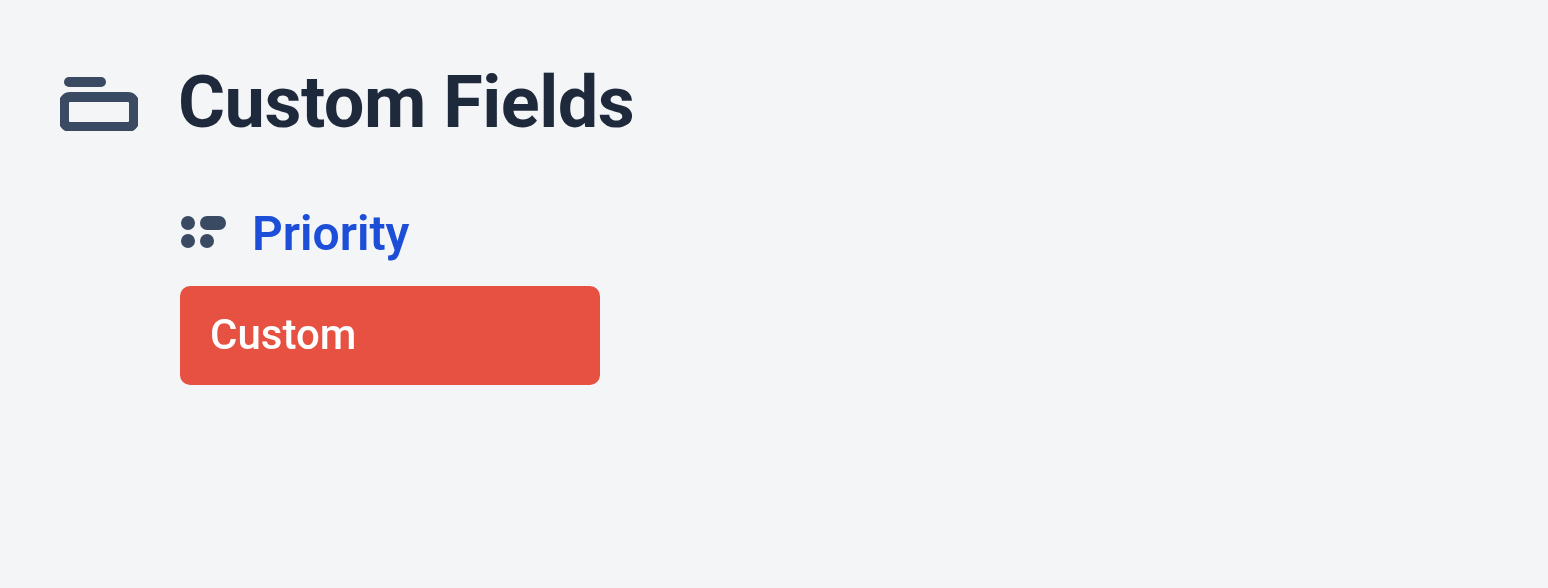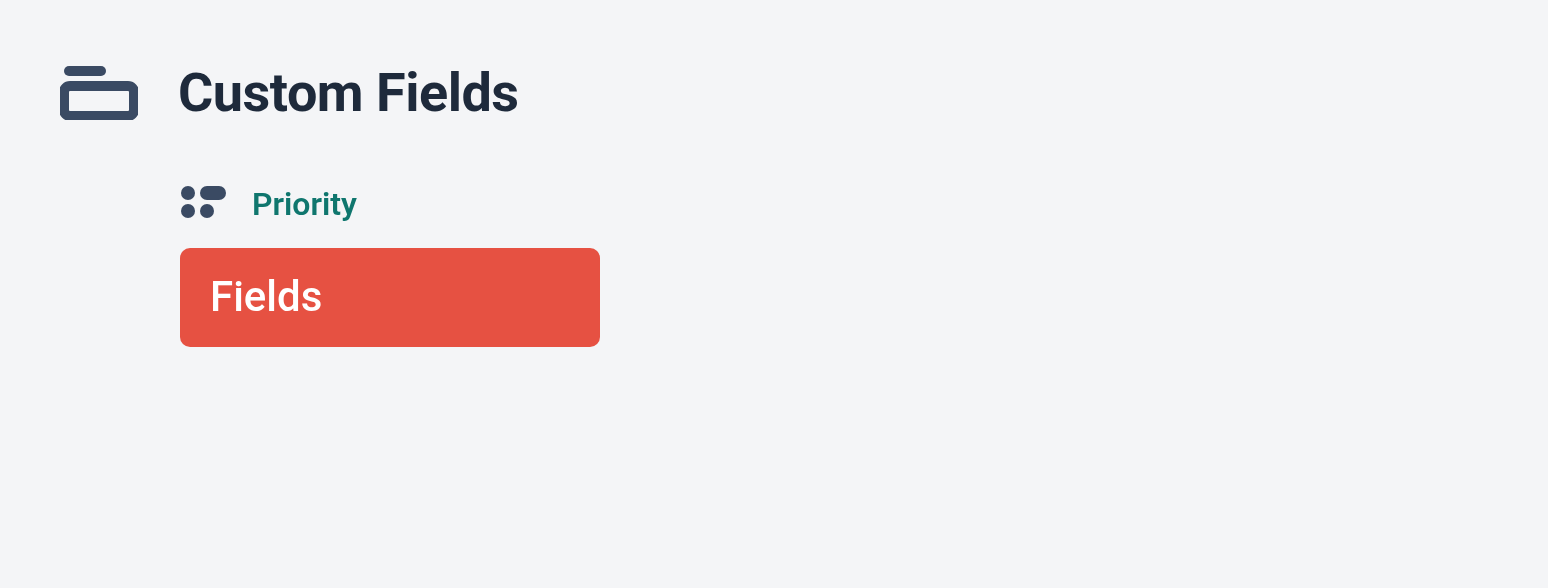--- a/index.html
+++ b/index.html
@@ -21,21 +21,21 @@
     .section-header {
       display: flex;
       align-items: center;
       gap: 40px;
       margin-bottom: 60px;
     }
     .section-icon {
       flex-shrink: 0;
     }
     .section-title {
-      font-size: 54px;
+      font-size: 72px;
       font-weight: 700;
       color: #1e2a3b;
       letter-spacing: -0.5px;
     }
     .fields-row {
       display: flex;
       gap: 60px;
       padding-left: 120px;
     }
     .field {
@@ -47,23 +47,23 @@
     .field-label-row {
       display: flex;
       align-items: center;
       gap: 24px;
     }
     .field-icon {
       flex-shrink: 0;
       color: #3a4a63;
     }
     .field-label {
-      font-size: 32px;
+      font-size: 48px;
       font-weight: 600;
-      color: #0f766e;
+      color: #1d4ed8;
     }
     .field-value {
       padding: 22px 30px;
       font-size: 42px;
       font-weight: 500;
       border-radius: 10px;
       line-height: 1.3;
     }
     .field-value.badge-red {
       background: #e65142;
@@ -95,18 +95,18 @@
         <span class="field-icon">
           <svg width="48" height="36" viewBox="0 0 48 36" fill="#3a4a63">
             <circle cx="8" cy="9" r="7"></circle>
             <rect x="20" y="2" width="26" height="14" rx="7"></rect>
             <circle cx="8" cy="27" r="7"></circle>
             <rect x="20" y="20" width="14" height="14" rx="7"></rect>
           </svg>
         </span>
         <span class="field-label">Priority</span>
       </div>
-      <div class="field-value badge-red">Fields</div>
+      <div class="field-value badge-red">Custom</div>
     </div>
 
 
   </div>
 </div>
 
 </body></html>

